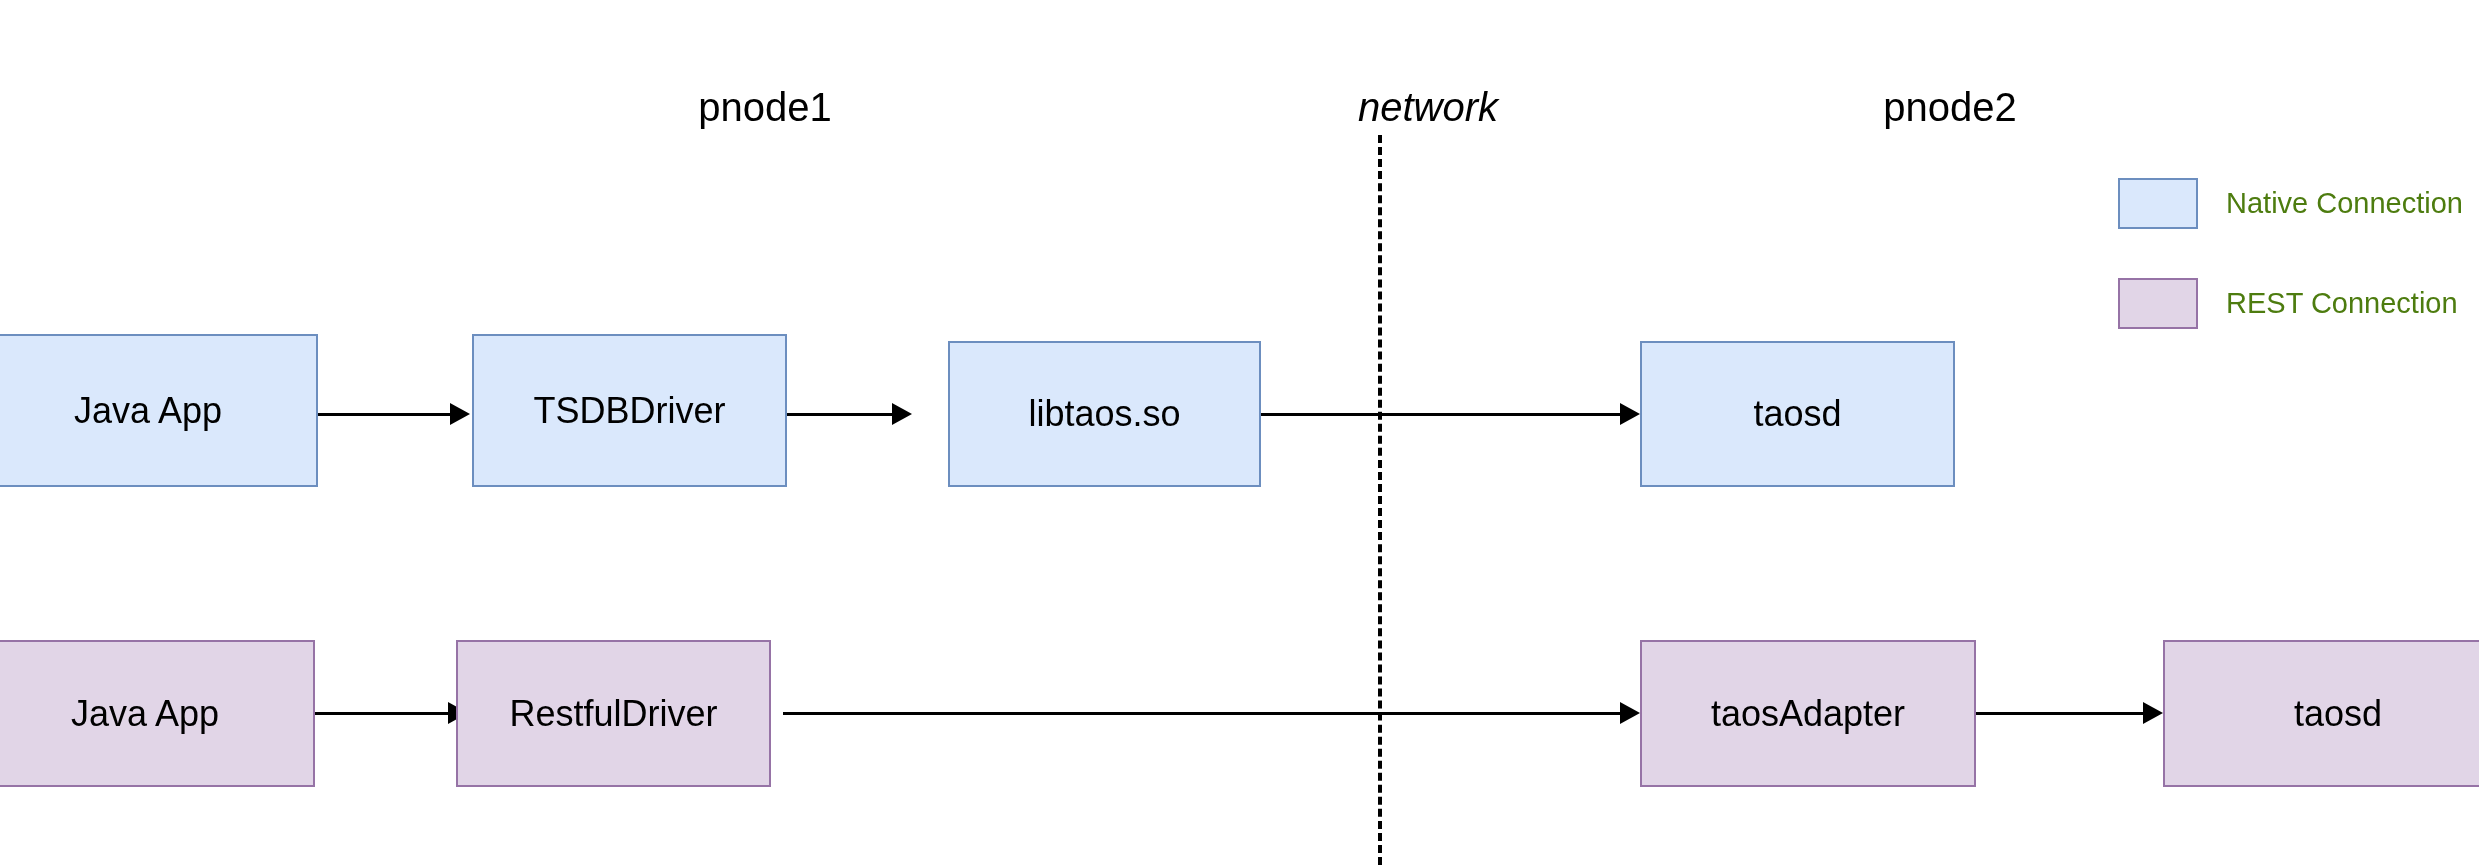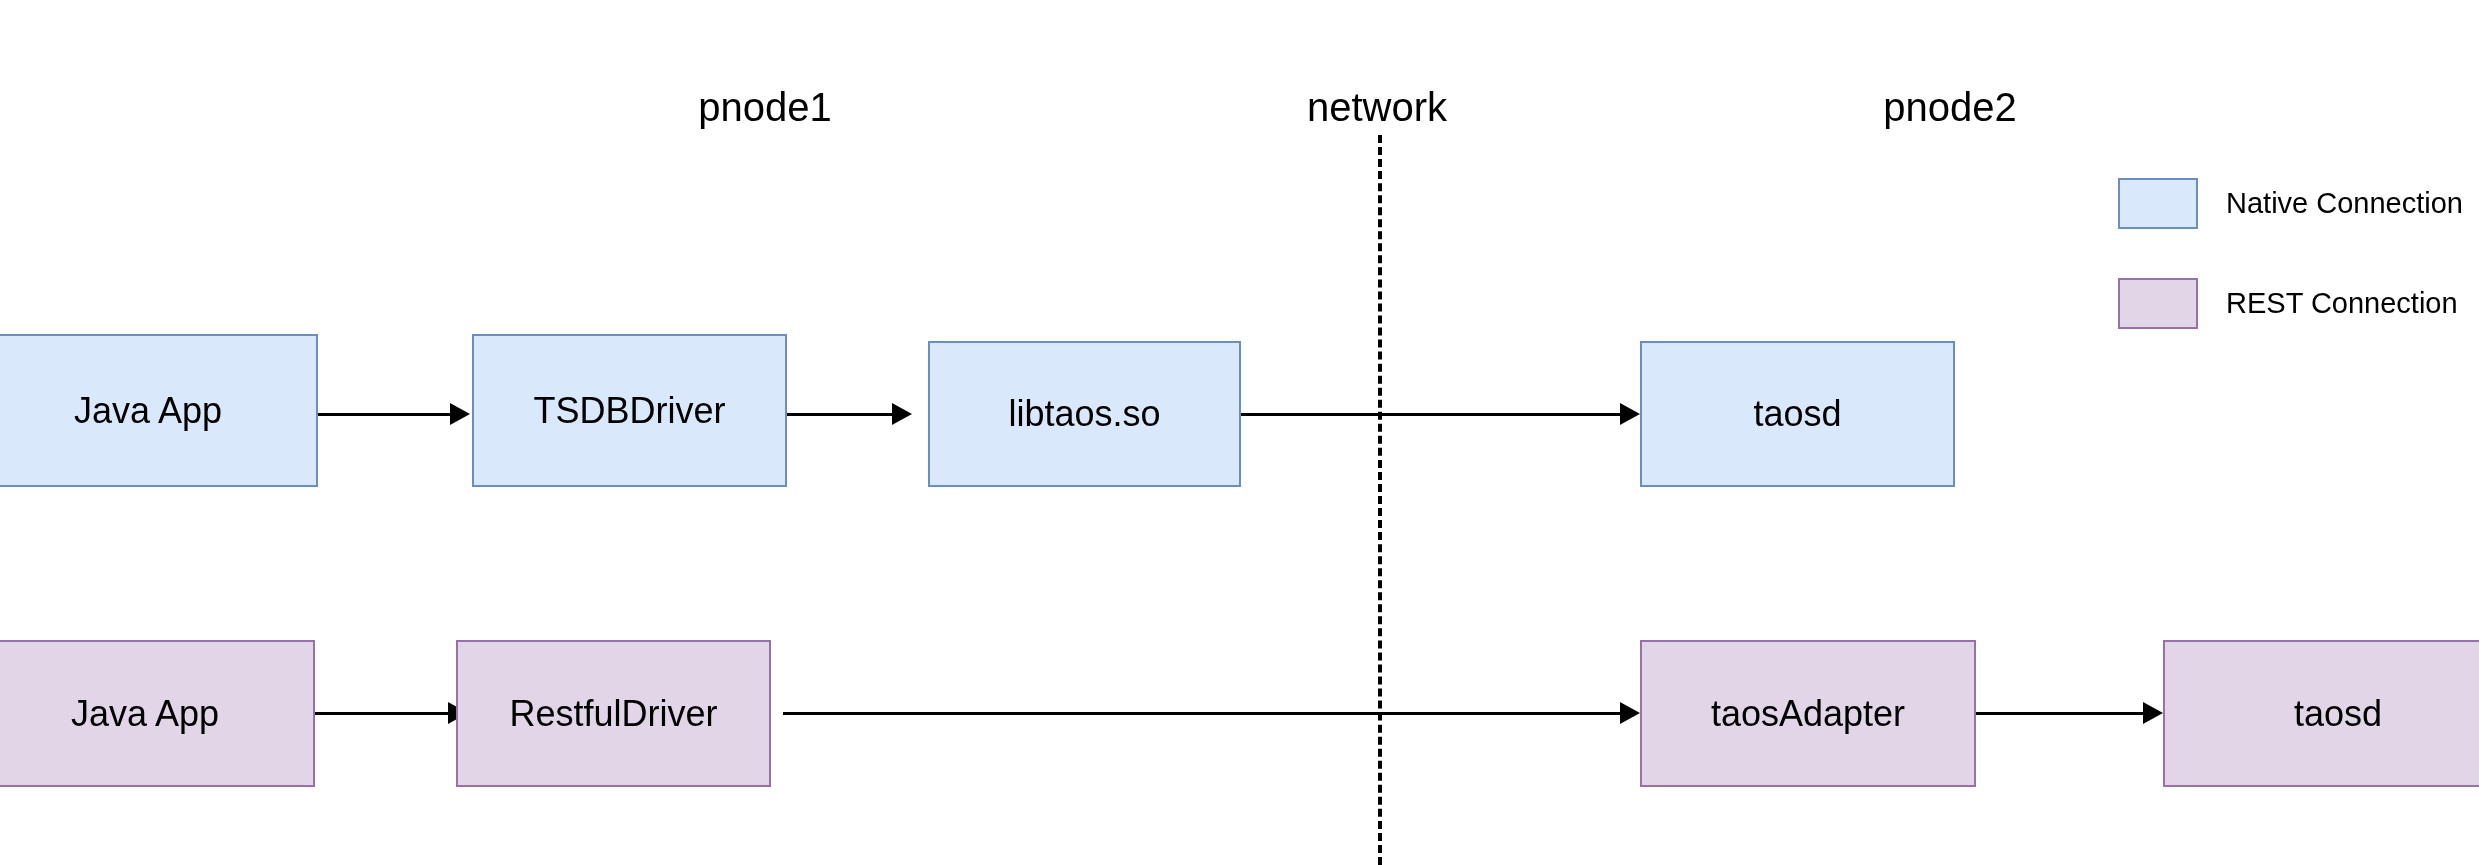--- a/index.html
+++ b/index.html
@@ -83,32 +83,32 @@
     height: 51px;
     border-width: 2px;
     border-style: solid;
     flex: 0 0 auto;
   }
   .legend-swatch.native { background: #dae8fc; border-color: #6c8ebf; }
   .legend-swatch.rest   { background: #e1d5e7; border-color: #9673a6; }
   .legend-text {
     margin-left: 28px;
     font-size: 29px;
-    color: #000000;
+    color: #4d7c0f;
     white-space: nowrap;
   }
 </style>
 </head>
 <body>
 
 <div id="canvas">
 
   <div id="zone-labels">
       <div class="zone-label" style="left: 765px; top: 85px;">pnode1</div>
-      <div class="zone-label" style="left: 1377px; top: 85px;">network</div>
+      <div class="zone-label" style="left: 1428px; top: 85px; font-style: italic;">network</div>
       <div class="zone-label" style="left: 1950px; top: 85px; text-align: right;">pnode2</div>
     </div>
 
   <div id="divider-layer">
       <div class="divider" style="left: 1378px; top: 135px; height: 730px;"></div>
     </div>
 
   <div id="edge-layer">
       <div class="edge" style="left: 318px; top: 413px; width: 132px;"></div>
       <div class="arrowhead" style="left: 450px; top: 403px;"></div>
@@ -124,21 +124,21 @@
       <div class="arrowhead" style="left: 2143px; top: 702px;"></div>
     </div>
 
   <div id="node-layer">
       <div class="node native" style="left: -22px; top: 334px; width: 340px; height: 153px;">
         <span>Java App</span>
       </div>
       <div class="node native" style="left: 472px; top: 334px; width: 315px; height: 153px;">
         <span>TSDBDriver</span>
       </div>
-      <div class="node native" style="left: 928px; top: 341px; width: 313px; height: 146px;">
+      <div class="node native" style="left: 948px; top: 341px; width: 313px; height: 146px;">
         <span>libtaos.so</span>
       </div>
       <div class="node native" style="left: 1640px; top: 341px; width: 315px; height: 146px;">
         <span>taosd</span>
       </div>
       <div class="node rest" style="left: -25px; top: 640px; width: 340px; height: 147px;">
         <span>Java App</span>
       </div>
       <div class="node rest" style="left: 456px; top: 640px; width: 315px; height: 147px;">
         <span>RestfulDriver</span>

